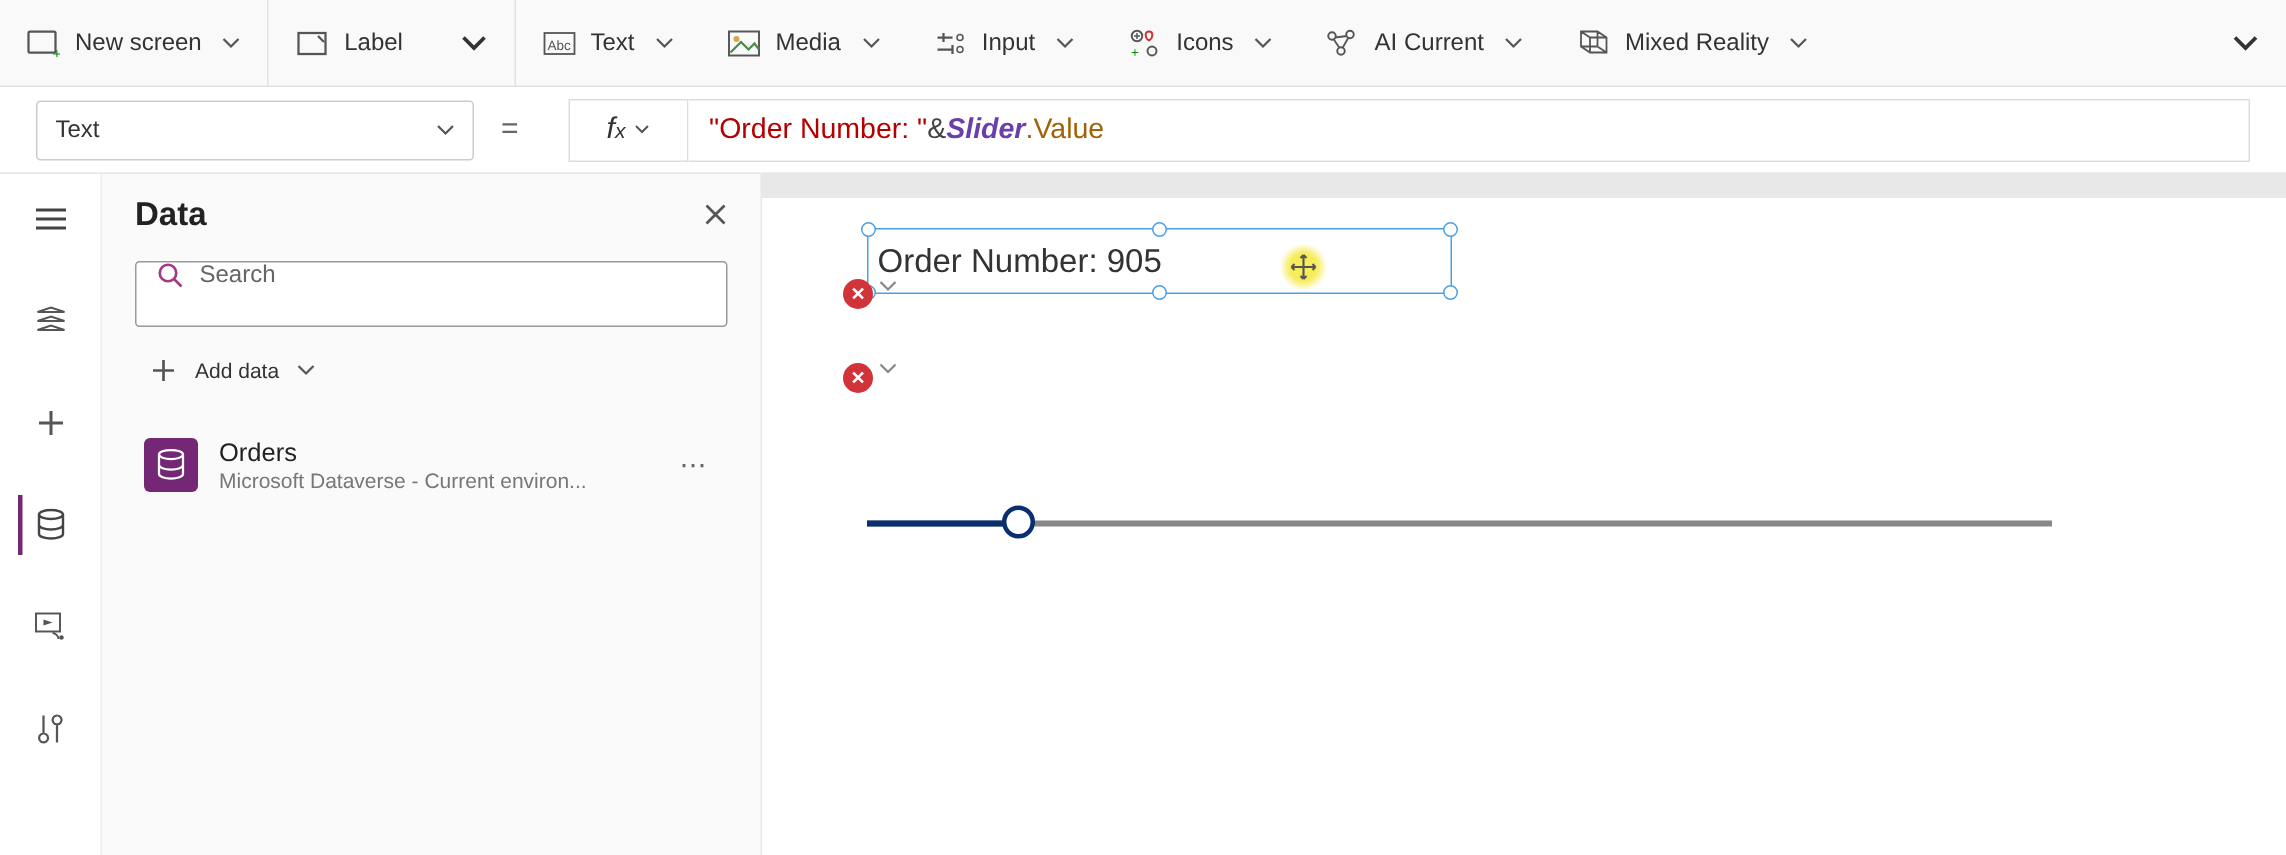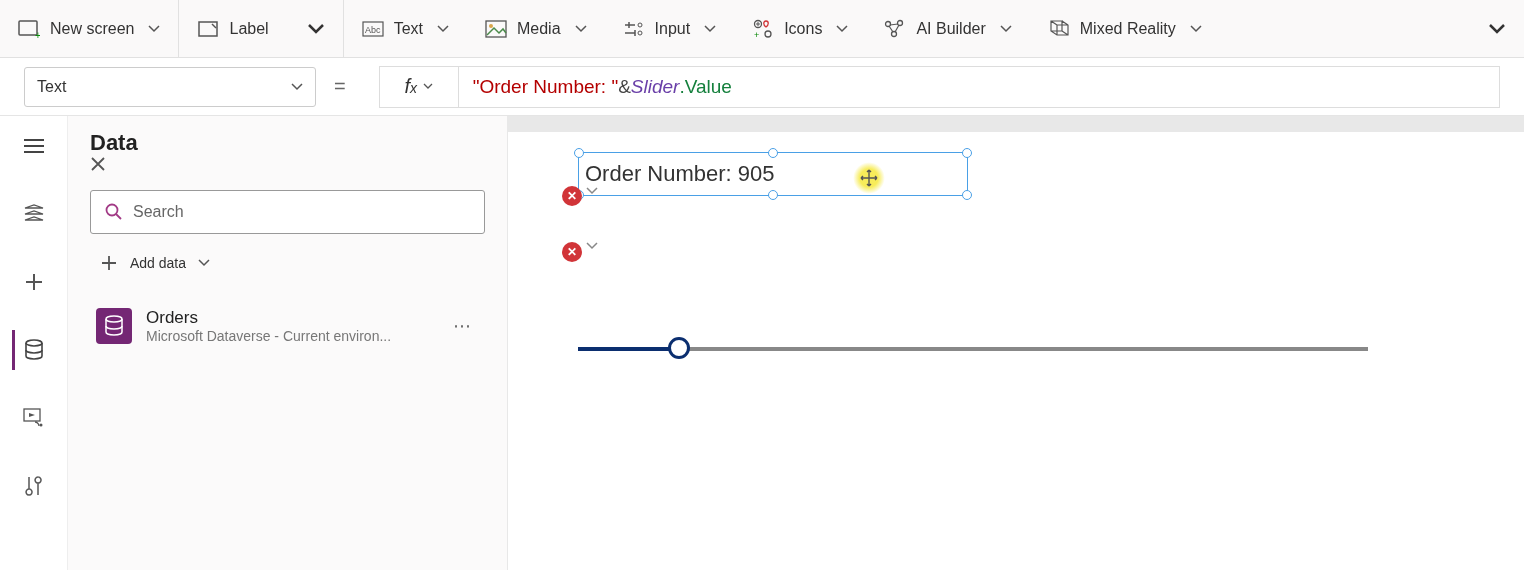--- a/index.html
+++ b/index.html
@@ -14,34 +14,34 @@
   .big-chev { font-size: 20px; font-weight: bold; }
   
   
   .formula-row { height: 58px; display: flex; align-items: center; padding: 8px 24px; gap: 14px; background: #fff; border-bottom: 1px solid #e5e5e5; }
   .prop-select { width: 292px; height: 40px; border: 1px solid #ccc; border-radius: 3px; display: flex; align-items: center; justify-content: space-between; padding: 0 12px; font-size: 16px; background: #fff; cursor: pointer; }
   .eq { font-size: 20px; color: #666; padding: 0 4px; font-weight: 300; }
   .fx-btn { width: 80px; height: 42px; border: 1px solid #ddd; display: flex; align-items: center; justify-content: center; gap: 6px; font-style: italic; font-size: 20px; font-family: 'Times New Roman', serif; font-weight: 500; background: #fff; cursor: pointer; }
   .formula-input { flex: 1; height: 42px; border: 1px solid #ddd; border-left: none; display: flex; align-items: center; padding: 0 14px; font-family: Consolas, 'Courier New', monospace; font-size: 19px; background: #fff; }
   .fx-str { color: #b40000; }
   .fx-op { color: #444; }
-  .fx-var { color: #6a3fa8; font-style: italic; }
-  .fx-prop { color: #15803d; }
+  .fx-var { color: #6a3fa8; font-style: italic; font-weight: bold; }
+  .fx-prop { color: #a16207; }
   
   
   .main { display: flex; height: calc(570px - 58px - 58px); }
   .iconrail { width: 68px; border-right: 1px solid #eee; display: flex; flex-direction: column; align-items: center; padding-top: 10px; gap: 28px; background: #fff; }
   .iconrail-item { width: 40px; height: 40px; display: flex; align-items: center; justify-content: center; cursor: pointer; color: #555; }
   .iconrail-item.active { border-left: 3px solid #742774; margin-left: -3px; }
   
   .data-panel { width: 440px; border-right: 1px solid #e8e8e8; background: #fbfafa; padding: 14px 22px; }
-  .data-panel-hdr { display: flex; justify-content: space-between; align-items: flex-start; margin-bottom: 18px; flex-direction: column; }
+  .data-panel-hdr { display: flex; justify-content: space-between; align-items: center; margin-bottom: 18px; }
   .data-panel-title { font-size: 22px; font-weight: 600; color: #222; }
   .close-x { font-size: 20px; color: #666; cursor: pointer; }
-  .search-box { width: 100%; height: 44px; border: 1px solid #999; border-radius: 3px; display: flex; align-items: center; padding: 0 14px; gap: 10px; background: #fff; font-size: 16px; color: #666; margin-bottom: 14px; }
+  .search-box { width: 100%; height: 44px; border: 1px solid #999; border-radius: 3px; display: flex; padding: 0 14px; gap: 10px; background: #fff; font-size: 16px; color: #666; margin-bottom: 14px; }
   .add-data { display: flex; align-items: center; gap: 12px; font-size: 14px; color: #333; padding: 6px 10px; cursor: pointer; }
   .data-list { margin-top: 20px; }
   .data-item { display: flex; align-items: center; gap: 14px; padding: 10px 6px; cursor: pointer; }
   .data-icon { width: 36px; height: 36px; background: #742774; border-radius: 4px; display: flex; align-items: center; justify-content: center; }
   .data-item-text { flex: 1; }
   .data-item-name { font-size: 17px; color: #222; }
   .data-item-sub { font-size: 14px; color: #777; }
   .data-item-more { color: #666; font-size: 18px; letter-spacing: 2px; padding: 0 6px; }
   
   .canvas-wrap { flex: 1; background: #e8e8e8; padding: 16px 0 0 0; position: relative; }
@@ -164,21 +164,21 @@
   </div>
   <div class="ribbon-item">
     <span class="ribbon-icon">
       <svg width="22" height="20">
           <circle cx="4" cy="5" r="2.5" fill="none" stroke="#555" stroke-width="1.3"></circle>
           <circle cx="16" cy="4" r="2.5" fill="none" stroke="#555" stroke-width="1.3"></circle>
           <circle cx="10" cy="15" r="2.5" fill="none" stroke="#555" stroke-width="1.3"></circle>
           <path d="M6 6 L14 5 M5 7 L9 13 M15 6 L11 13" stroke="#555" stroke-width="1.2"></path>
         </svg>
     </span>
-    <span>AI Builder</span>
+    <span>AI Current</span>
     <span class="chev">
         <svg width="12" height="8">
           <path d="M1 1 L6 6 L11 1" stroke="#555" stroke-width="1.5" fill="none"></path>
         </svg>
       </span>
   </div>
   <div class="ribbon-item">
     <span class="ribbon-icon">
       <svg width="24" height="20">
           <path d="M3 2 L14 2 L20 6 L20 16 L9 16 L3 12 Z M3 2 L3 12 M14 2 L20 6 M14 2 L14 12 L3 12 M14 12 L20 16 M9 16 L9 6 L20 6 M9 6 L3 2" fill="none" stroke="#555" stroke-width="1.2"></path>

